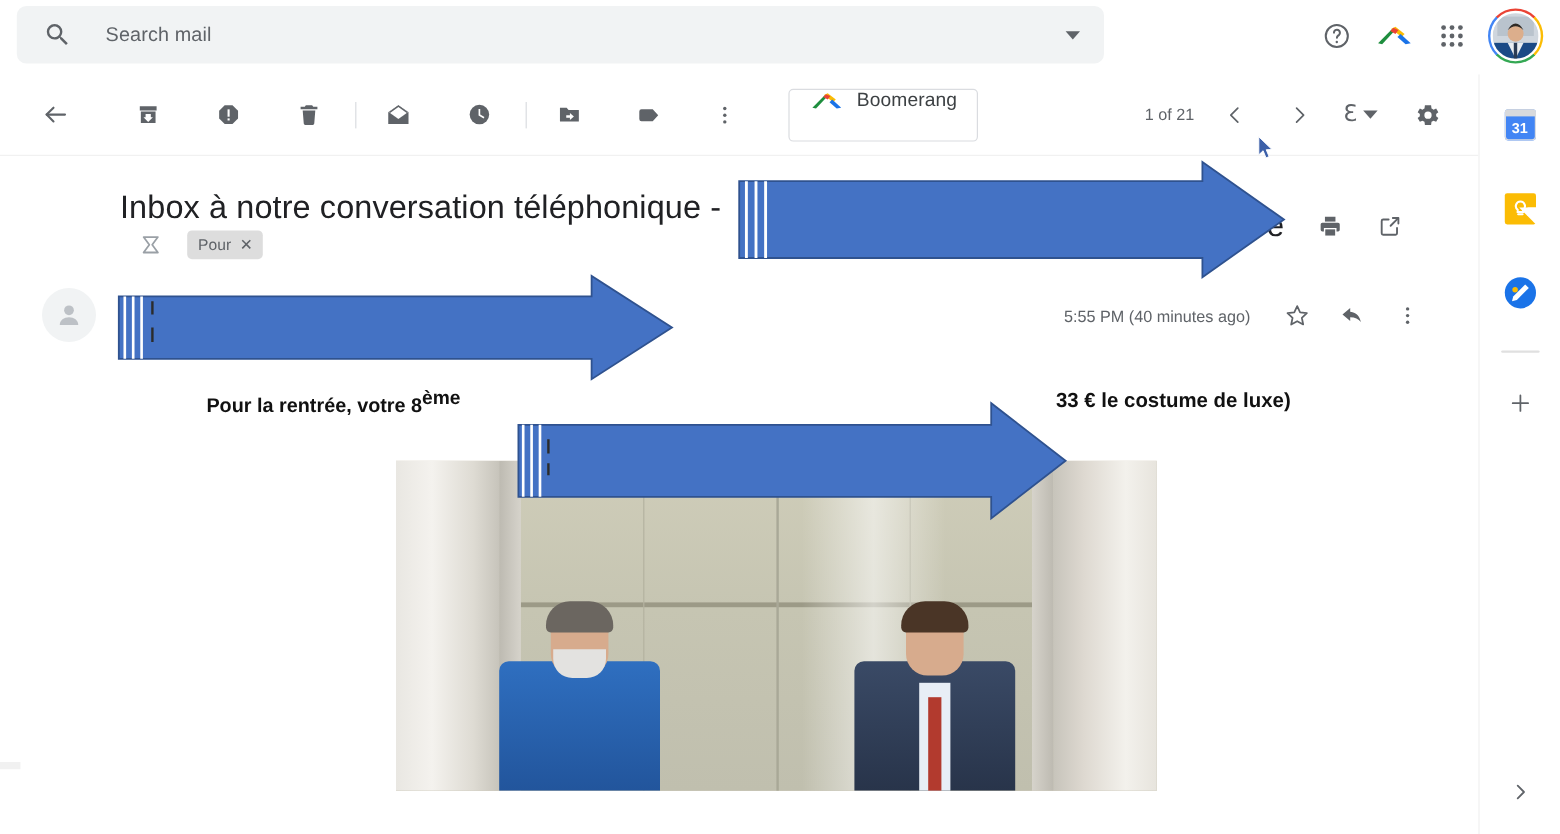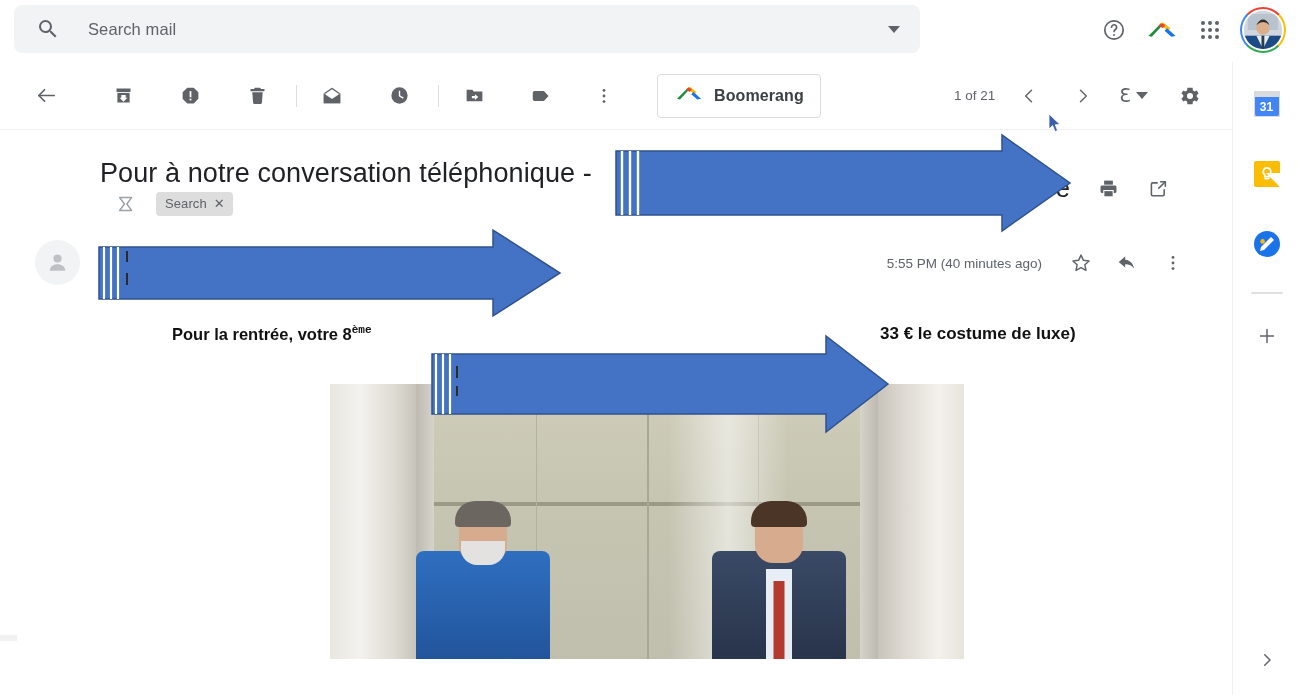--- a/index.html
+++ b/index.html
@@ -72,24 +72,24 @@
   }
   .tb-btn {
     width:40px; height:40px; border-radius:50%; margin:0 5px;
     display:flex; align-items:center; justify-content:center;
     color:#5f6368; cursor:pointer; flex:0 0 auto;
   }
   .tb-btn:first-child { margin-left:26px; }
   .tb-sep { width:1px; height:22px; background:#dadce0; margin:0 10px; flex:0 0 auto; }
 
   .boomerang-btn {
-    display:flex; align-items:center; gap:10px;
-    height:44px; padding:12px 16px; margin-left:28px;
+    display:flex; align-items:flex-start; gap:10px;
+    height:44px; padding:0 16px; margin-left:28px;
     border:1px solid #dadce0; border-radius:4px; background:#fff;
-    cursor:pointer; flex:0 0 auto;font-weight:bold;
+    cursor:pointer; flex:0 0 auto;
   }
   .boomerang-label { font-size:16px; color:#3c4043; letter-spacing:0.1px; }
 
   .pagination {
     margin-left:auto; display:flex; align-items:center; gap:2px; padding-right:14px;
   }
   .page-count { font-size:13.5px; color:#5f6368; margin-right:14px; white-space:nowrap; }
   .pg-btn { width:36px;height:36px;border-radius:50%;display:flex;align-items:center;justify-content:center;color:#5f6368;cursor:pointer; }
   .epsilon-btn {
     display:flex; align-items:center; gap:5px; height:36px; padding:0 6px 0 10px;
@@ -138,21 +138,21 @@
   }
   .timestamp { font-size:13.5px; color:#5f6368; margin-right:12px; white-space:nowrap; }
   .mr-btn { width:38px;height:38px;border-radius:50%;display:flex;align-items:center;justify-content:center;color:#5f6368;cursor:pointer; }
 
   
   .mail-body { position:relative; margin-top:16px; }
   .promo-line {
     position:absolute; left:172px; top:0px;
     font-size:16.5px; font-weight:bold; color:#111; white-space:nowrap;
   }
-  .promo-line sup { font-size:11px; vertical-align:super;font-family:Liberation Mono, monospace; }
+  .promo-line sup { font-size:16px; vertical-align:super; }
   .promo-tail {
     position:absolute; left:880px; top:0px;
     font-size:17px; font-weight:bold; color:#111; white-space:nowrap;
   }
   .promo-sub {
     position:absolute; left:490px; top:36px;
     font-size:16.5px; font-weight:bold; color:#111; white-space:nowrap;
   }
 
   
@@ -408,29 +408,29 @@
           <path d="M19.4 13a7.8 7.8 0 000-2l2-1.6-2-3.4-2.4 1a7.6 7.6 0 00-1.8-1L14.8 3H9.2l-.4 3a7.6 7.6 0 00-1.8 1l-2.4-1-2 3.4L4.6 11a7.8 7.8 0 000 2l-2 1.6 2 3.4 2.4-1c.55.42 1.16.76 1.8 1l.4 3h5.6l.4-3c.64-.24 1.25-.58 1.8-1l2.4 1 2-3.4zM12 15.3A3.3 3.3 0 1115.3 12 3.3 3.3 0 0112 15.3z"></path>
         </svg>
       </div>
     </div>
   </div>
 
   <div class="mail-pane">
 
     <div class="subject-row">
       <div class="subject-text">
-        <div>Pour à notre conversation téléphonique -</div>
+        <div>Inbox à notre conversation téléphonique -</div>
         <div class="subject-line2">
           <span class="imp-marker">
             <svg viewBox="0 0 24 24" width="22" height="22" fill="none" stroke="currentColor" stroke-width="1.6" stroke-linejoin="round">
               <path d="M4 5h13l-5.2 7L17 19H4l5.2-7z"></path>
             </svg>
           </span>
           <span class="inbox-chip">
-            <span>Search</span>
+            <span>Pour</span>
             <span class="chip-x">✕</span>
           </span>
         </div>
       </div>
 
       <div class="subject-actions">
         <span class="partial-text">re</span>
         <div class="sa-btn">
           <svg viewBox="0 0 24 24" width="21" height="21" fill="currentColor">
             <rect x="7" y="3" width="10" height="4.6"></rect>

